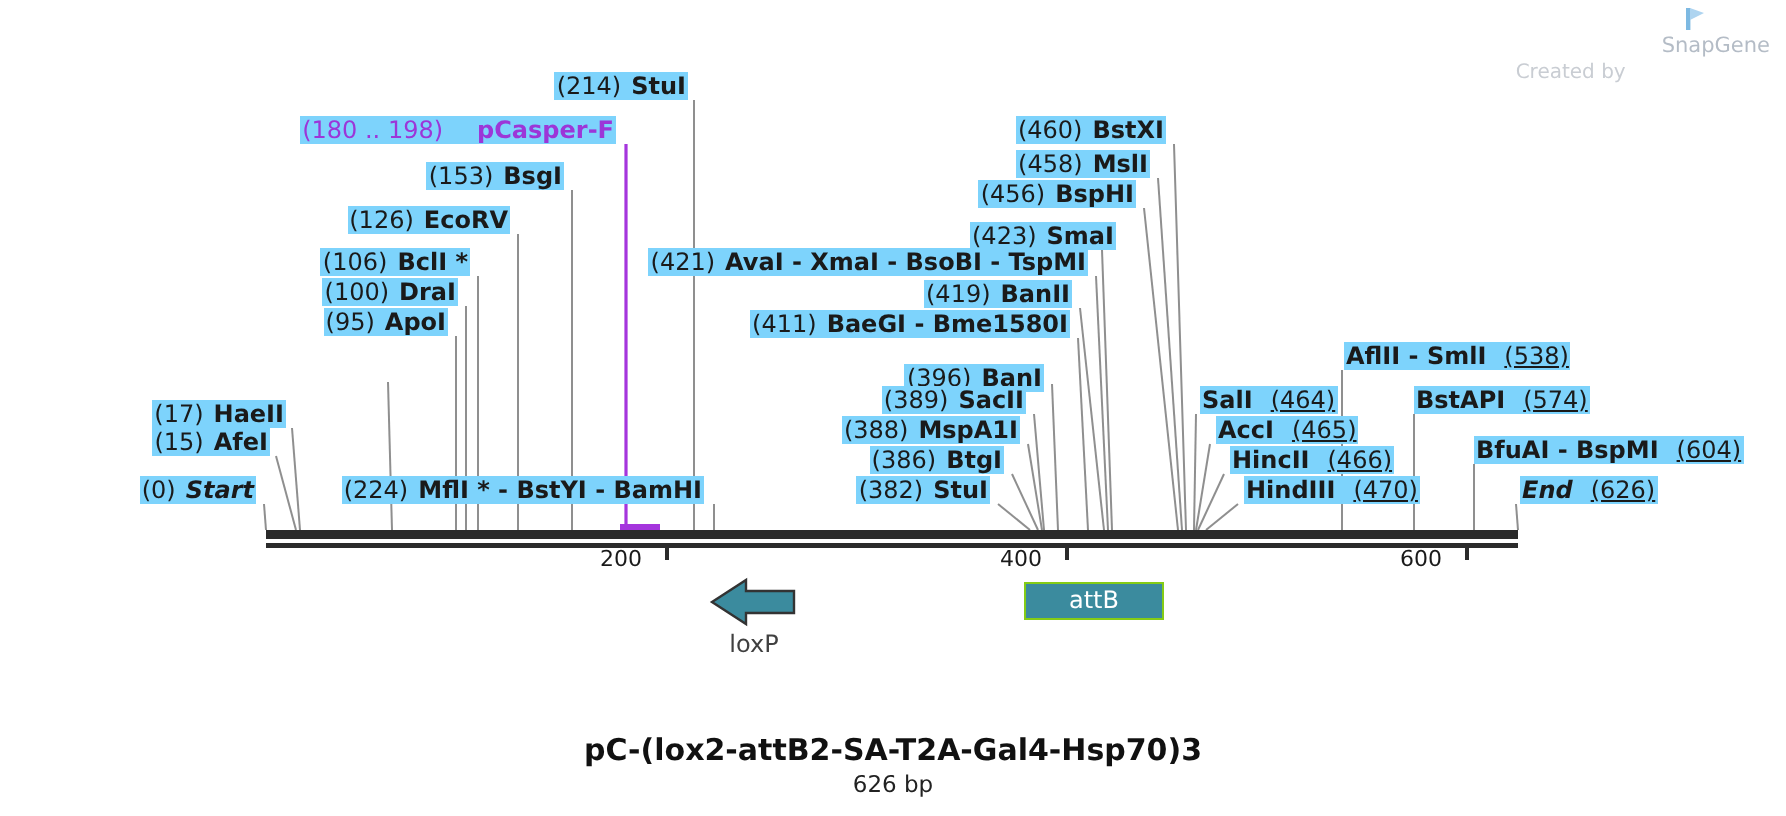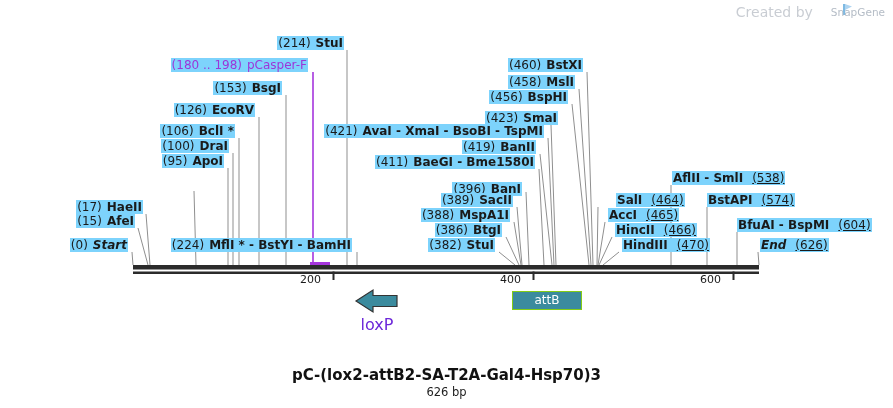--- a/index.html
+++ b/index.html
@@ -9,35 +9,35 @@
   }
   svg.map-svg{position:absolute;left:0;top:0;}
   .lbl{
     position:absolute;font-size:12px;line-height:14px;color:#1a1a1a;
     white-space:nowrap;background:#7dd3fc;padding:0 1px;
   }
   .lbl .nm{font-weight:bold;}
   .lbl .pre{margin-right:5px;}
   .lbl .suf{margin-left:9px;text-decoration:underline;}
   .lbl.primer{color:#9c36d8;}
-  .lbl.primer .nm{font-weight:normal;}
+  .lbl.primer .nm{font-weight:bold;margin-left:12px;}
   .lbl.term .nm{font-style:italic;}
   .tick-label{
     position:absolute;font-size:11px;color:#1a1a1a;width:30px;text-align:left;
   }
   .feature-box{
     position:absolute;left:512px;top:291px;width:68px;height:17px;
     background:#3b8b9e;border:1px solid #84cc16;color:#fff;font-size:12px;
     line-height:17px;text-align:center;
   }
-  .loxp-label{position:absolute;left:356px;top:315px;width:42px;text-align:center;font-size:16px;color:#6d28d9;}
+  .loxp-label{position:absolute;left:356px;top:315px;width:42px;text-align:center;font-size:12px;color:#404040;}
   .title{position:absolute;left:0;top:366px;width:100%;text-align:center;font-size:15px;font-weight:bold;color:#111;}
   .subtitle{position:absolute;left:0;top:385px;width:100%;text-align:center;font-size:11.5px;color:#222;}
   .watermark{position:absolute;top:4px;right:8px;display:flex;align-items:center;gap:4px;}
-  .wm-created{font-size:14px;color:#c9cdd3;}
+  .wm-created{font-size:10px;color:#c9cdd3;margin-top:27px;}
   .wm-brand{font-size:10.5px;color:#b4bcc6;}
 </style>
 </head>
 <body>
 
 <div class="canvas">
 
   <svg class="map-svg" width="893" height="408">
 
     <g stroke="#8f8f8f" stroke-width="1">
@@ -121,21 +121,21 @@
   <div class="lbl" style="top:155px;right:358px"><span class="pre">(411)</span><span class="nm">BaeGI - Bme1580I</span></div>
   <div class="lbl" style="top:90px;right:325px"><span class="pre">(456)</span><span class="nm">BspHI</span></div>
   <div class="lbl" style="top:75px;right:318px"><span class="pre">(458)</span><span class="nm">MslI</span></div>
   <div class="lbl" style="top:58px;right:310px"><span class="pre">(460)</span><span class="nm">BstXI</span></div>
   <div class="lbl" style="top:182px;right:371px"><span class="pre">(396)</span><span class="nm">BanI</span></div>
   <div class="lbl" style="top:193px;right:380px"><span class="pre">(389)</span><span class="nm">SacII</span></div>
   <div class="lbl" style="top:208px;right:383px"><span class="pre">(388)</span><span class="nm">MspA1I</span></div>
   <div class="lbl" style="top:223px;right:391px"><span class="pre">(386)</span><span class="nm">BtgI</span></div>
   <div class="lbl" style="top:238px;right:398px"><span class="pre">(382)</span><span class="nm">StuI</span></div>
 
-  <div class="lbl" style="top:193px;left:616px"><span class="nm">SalI</span><span class="suf">(464)</span></div>
+  <div class="lbl" style="top:193px;left:600px"><span class="nm">SalI</span><span class="suf">(464)</span></div>
   <div class="lbl" style="top:208px;left:608px"><span class="nm">AccI</span><span class="suf">(465)</span></div>
   <div class="lbl" style="top:223px;left:615px"><span class="nm">HincII</span><span class="suf">(466)</span></div>
   <div class="lbl" style="top:238px;left:622px"><span class="nm">HindIII</span><span class="suf">(470)</span></div>
   <div class="lbl" style="top:171px;left:672px"><span class="nm">AflII - SmlI</span><span class="suf">(538)</span></div>
   <div class="lbl" style="top:193px;left:707px"><span class="nm">BstAPI</span><span class="suf">(574)</span></div>
   <div class="lbl" style="top:218px;left:737px"><span class="nm">BfuAI - BspMI</span><span class="suf">(604)</span></div>
   <div class="lbl term" style="top:238px;left:760px"><span class="nm">End</span><span class="suf">(626)</span></div>
 
   <div class="tick-label" style="top:273px;left:300px">200</div>
   <div class="tick-label" style="top:273px;left:500px">400</div>

